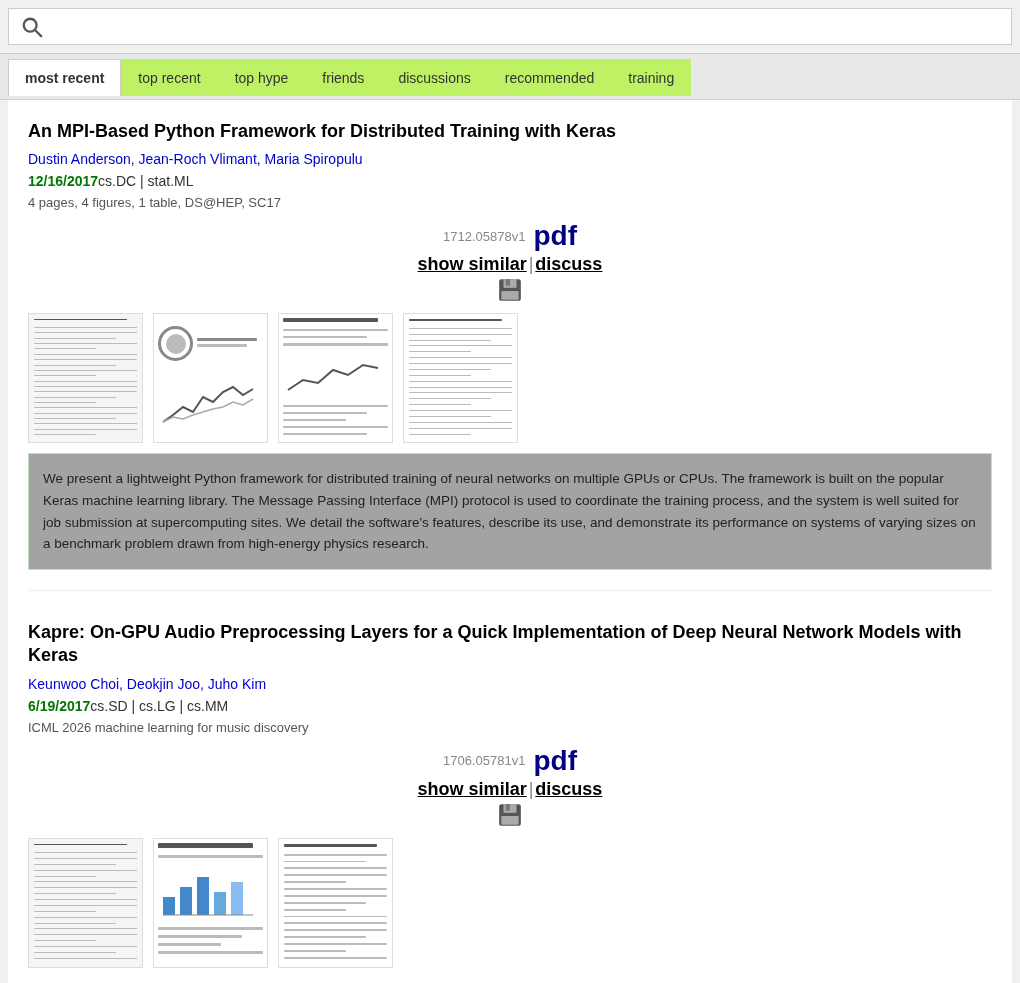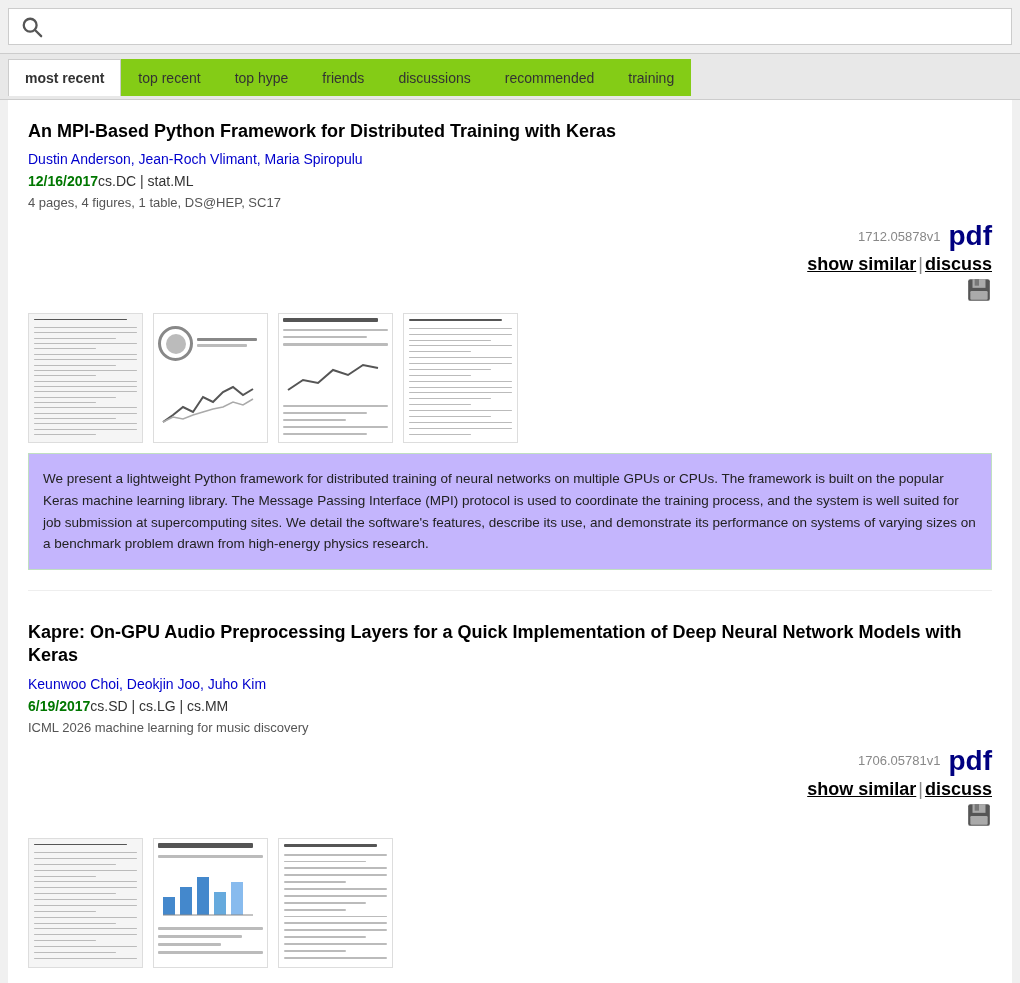--- a/index.html
+++ b/index.html
@@ -37,21 +37,21 @@
       padding: 4px 8px;
       display: flex;
       gap: 0;
     }
     .tab {
       padding: 10px 16px;
       font-size: 14px;
       cursor: pointer;
       border: 1px solid transparent;
       border-bottom: none;
-      background: #84cc16;
+      background: #bef264;
       color: #333;
       text-decoration: none;
       display: inline-block;
       position: relative;
       top: 1px;
     }
     .tab.active {
       background: white;
       border-color: #ccc;
       border-bottom-color: white;
@@ -147,21 +147,21 @@
       background: #bbb;
       margin-bottom: 3px;
       border-radius: 1px;
     }
     .thumb-line.dark { background: #888; }
     .thumb-line.short { width: 60%; }
     .thumb-line.medium { width: 80%; }
     .thumb-line.full { width: 100%; }
     .thumb-line.title { height: 5px; background: #555; width: 90%; margin-bottom: 5px; }
     .abstract-box {
-      background: #c4b5fd;
+      background: #a3a3a3;
       border: 1px solid #c0e0c0;
       padding: 14px;
       font-size: 13.5px;
       line-height: 1.6;
       color: #222;
       margin-top: 10px;
     }
     .thumb-img-placeholder {
       width: 100%;
       height: 100%;
@@ -172,21 +172,21 @@
     }
     
     .floppy {
       width: 26px;
       height: 26px;
       cursor: pointer;
     }
     .actions-row {
       display: flex;
       flex-direction: column;
-      align-items: flex-end;
+      align-items: center;
       gap: 2px;
     }
     .actions-line1 {
       display: flex;
       align-items: center;
       gap: 4px;
     }
     .actions-line2 {
       display: flex;
       align-items: center;

